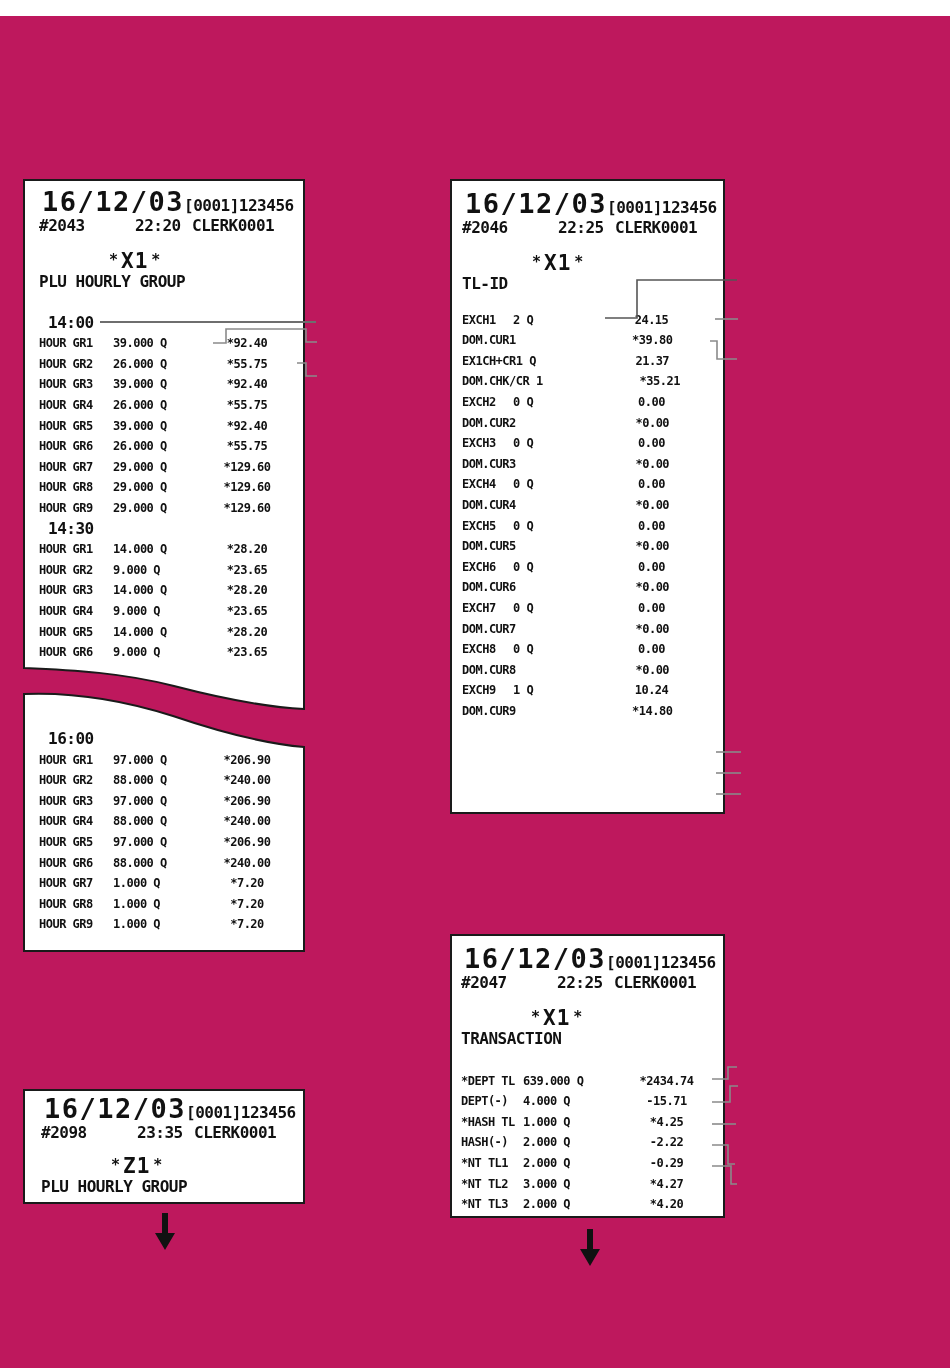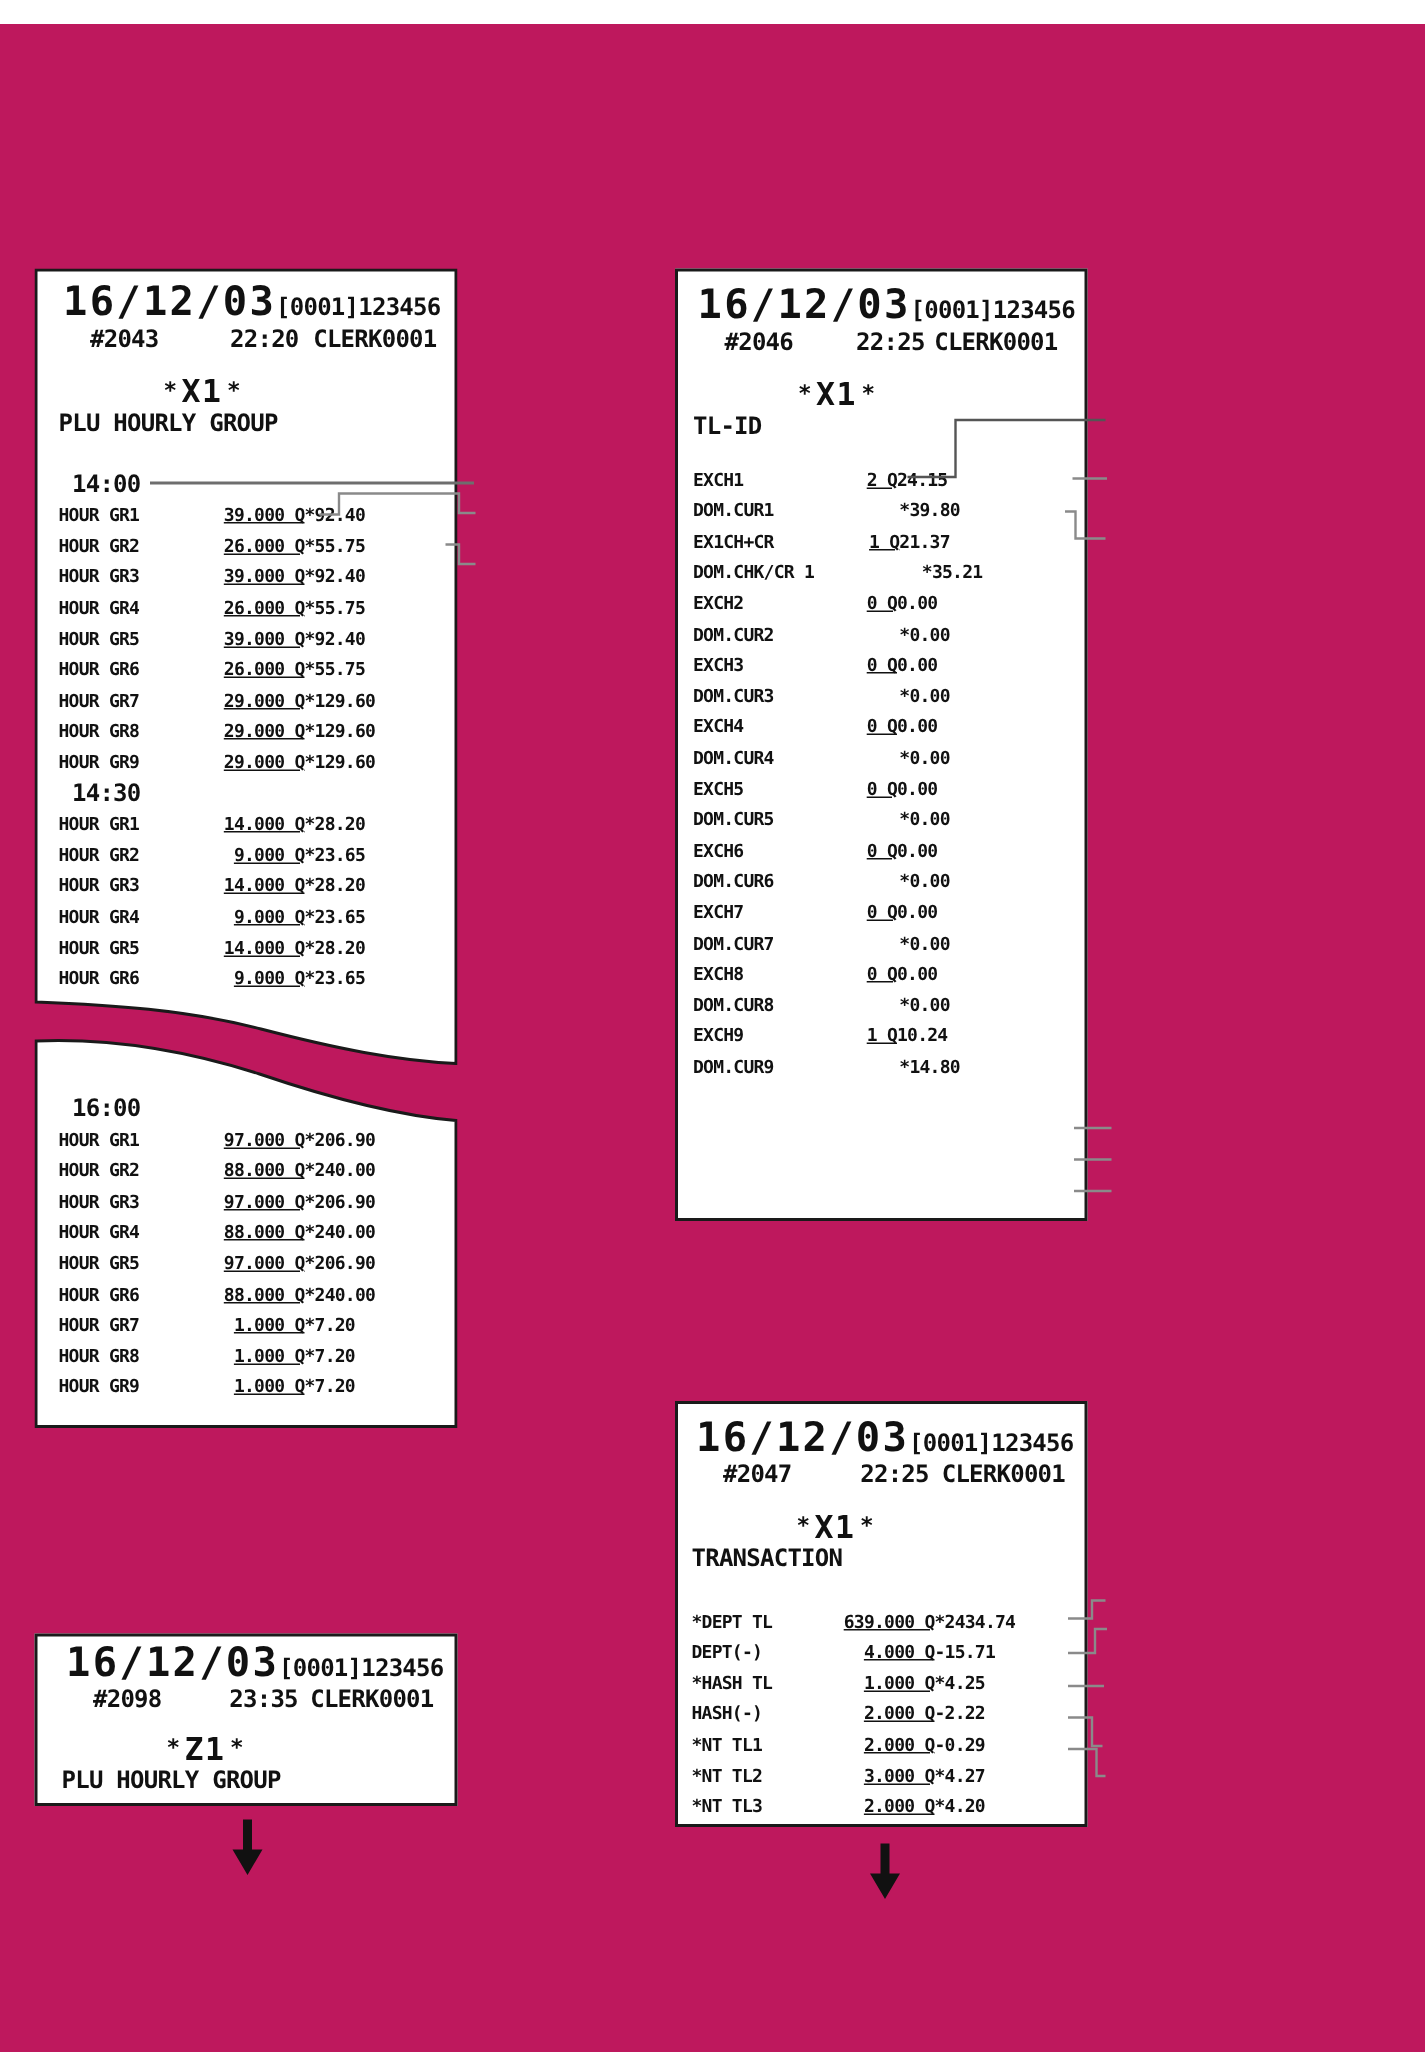--- a/index.html
+++ b/index.html
@@ -11,34 +11,34 @@
   .boxed{border:2px solid #1a1a1a;box-sizing:border-box;}
   .torn{background:transparent;}
   .edge-svg{position:absolute;left:0;top:0;z-index:0;}
   .content{position:relative;z-index:2;}
 
   
   .hline1{display:flex;justify-content:space-between;align-items:baseline;height:26px;}
   .date{font-size:27px;line-height:26px;letter-spacing:1.5px;white-space:pre;margin-left:3px;}
   .reg{font-size:16px;letter-spacing:-0.5px;white-space:pre;}
   .hline2{display:flex;font-size:16px;line-height:21px;letter-spacing:-0.5px;white-space:pre;}
-  .h-no{width:96px;margin-left:21px;}
+  .h-no{width:96px;}
   .h-time{width:57px;}
   .h-clerk{flex:1;}
 
   .mode{margin-top:14px;height:22px;display:flex;align-items:center;padding-left:70px;}
   .mode .ast{font-size:15px;position:relative;top:-1px;}
   .mode .mode-main{font-size:21px;letter-spacing:1px;margin:0 3px;}
   .rtitle{height:20.6px;line-height:20.6px;font-size:16px;letter-spacing:-0.5px;white-space:pre;}
 
   
   .rrow{display:flex;height:20.6px;line-height:20.6px;font-size:12px;letter-spacing:-0.5px;white-space:pre;}
   .c-label{flex:1;text-align:left;}
-  .c-qty{text-align:right;text-decoration:underline;}
-  .c-amt{text-align:left;}
+  .c-qty{text-align:left;}
+  .c-amt{text-align:center;}
   .sec-time{height:20.6px;line-height:20.6px;font-size:16px;letter-spacing:-0.5px;padding-left:9px;white-space:pre;}
 
   
   .r-left .content{padding:10px 14px 0 16px;}
   .r-left .c-qty{width:90px;}
   .r-left .c-amt{width:88px;}
   .r-left2 .content{padding:41px 14px 0 16px;}
   .r-left2 .c-qty{width:90px;}
   .r-left2 .c-amt{width:88px;}
 

